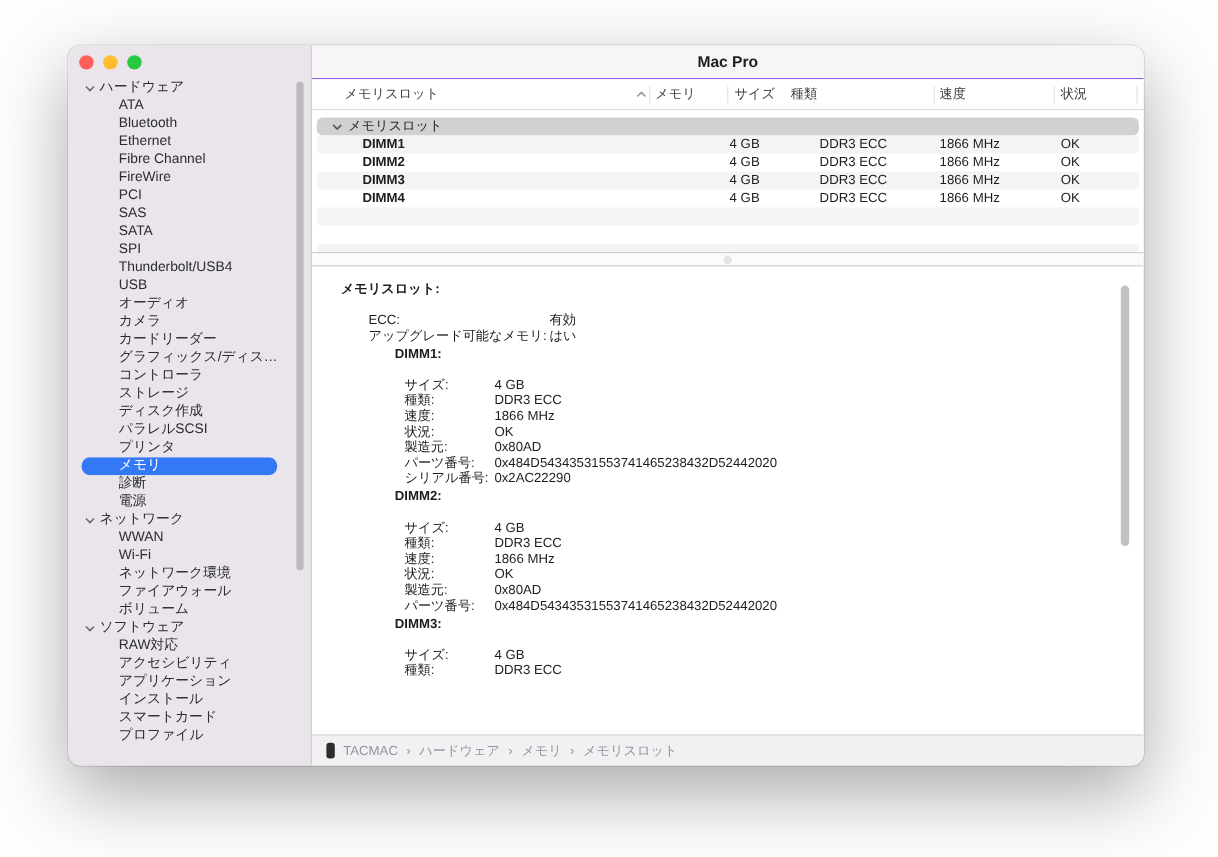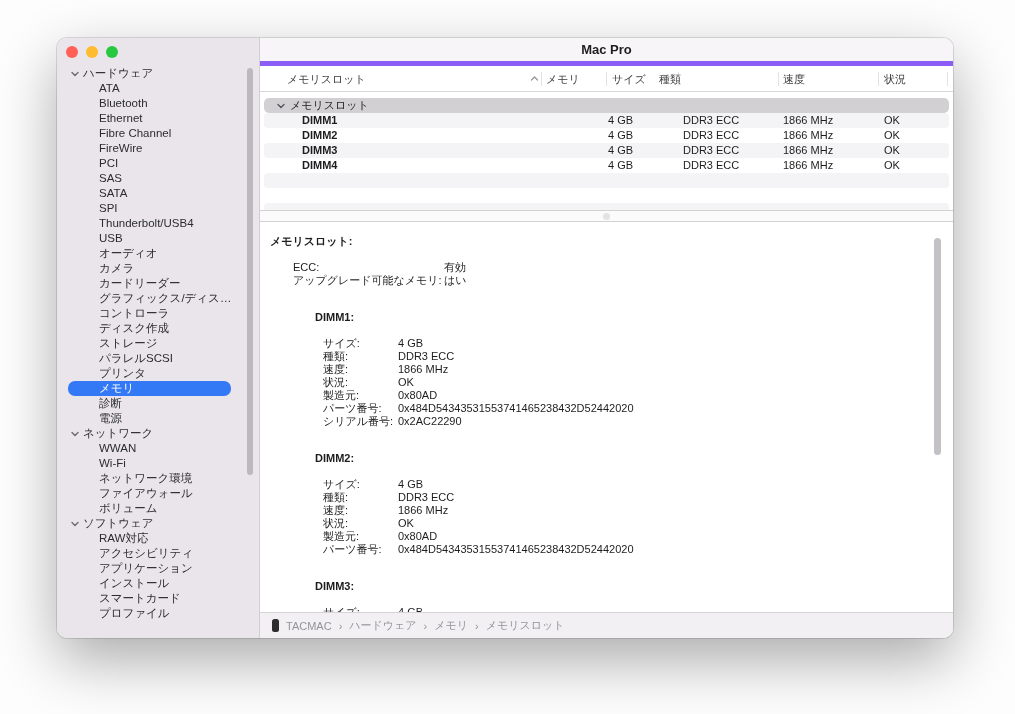--- a/index.html
+++ b/index.html
@@ -23,46 +23,46 @@
   .sb-section svg { flex:0 0 auto; }
   .sb-item { padding-left:42px; }
   .sb-item.selected { position:relative; padding-left:0; }
   .sb-item.selected .pill {
     position:absolute; left:11px; right:28px; top:0; bottom:0;
     border-radius:7px; color:#fff; padding-left:31px; line-height:15px;
   }
   .sb-scrollbar { position:absolute; top:30px; width:6px; border-radius:3px; background:#b4b1b5; opacity:.85; }
   
   .main { position:relative; flex:1 1 auto; display:flex; flex-direction:column; background:#fff; }
-  .titlebar { height:28px; flex:0 0 28px; background:#f7f5f7; border-bottom:5px solid #8b5cf6;
+  .titlebar { height:28px; flex:0 0 28px; background:#f7f5f7; border-bottom:1px solid #8b5cf6;
     display:flex; align-items:center; justify-content:center; }
   .titlebar .title { font-size:13px; font-weight:bold; color:#1e1e20; }
   .thead { position:relative; height:26px; flex:0 0 26px; background:#fff; border-bottom:1px solid #d8d8d8; }
   .thead .col { position:absolute; top:0; height:26px; line-height:26px; font-size:11px; color:#3d3d3f; }
   .thead .vsep { position:absolute; top:6px; height:14px; width:1px; background:#e2e2e2; }
   .thead .sort { position:absolute; top:9px; }
   .tbody { position:relative; height:118px; flex:0 0 118px; overflow:hidden; padding-top:6px; background:#fff; }
   .trow { position:relative; height:15px; line-height:15px; font-size:11px; color:#1d1d1f; margin:0 4px; border-radius:4px; }
   .trow.stripe { background:#f4f3f5; }
   .trow.group { background:#d2d0d3; border-radius:5px; display:flex; align-items:center; gap:5px; padding-left:13px; }
   .trow .cell { position:absolute; top:0; white-space:nowrap; }
   .c-slot { left:38px;font-weight:bold; } .c-size { left:344px; } .c-type { left:419px; } .c-speed { left:519px; } .c-status { left:620px; }
   
   .splitter { position:relative; height:12px; flex:0 0 12px; background:#fbfbfb;
     border-top:1px solid #d2d2d2; border-bottom:1px solid #d2d2d2; }
   .splitter .dot { position:absolute; left:50%; top:2px; width:7px; height:7px; margin-left:-4px;
     border-radius:50%; background:#e4e3e4; }
   
   .detail { position:relative; height:390px; flex:0 0 390px; overflow:hidden;
-    padding:13px 0 0 10px; font-size:11px; line-height:13px; color:#1d1d1f; }
+    padding:13px 0 0 24px; font-size:11px; line-height:13px; color:#1d1d1f; }
   .d-title { font-weight:bold; }
   .d-summary { margin-top:13px; margin-left:23px; }
   .kv { white-space:nowrap; }
   .d-summary .kv .k { display:inline-block; width:151px; }
-  .d-block { margin-left:45px; margin-top:24px; }
+  .d-block { margin-left:45px; margin-top:2px; }
   .d-block .d-name { font-weight:bold; }
   .d-fields { margin-top:13px; margin-left:8px; }
   .d-fields .kv .k { display:inline-block; width:75px; }
   .d-scrollbar { position:absolute; top:16px; right:12px; width:7px; height:217px; border-radius:3.5px; background:#c3c1c5; }
   
   .statusbar { height:26px; flex:1 0 26px; background:#f2f0f2; border-top:1px solid #d7d4d8;
     display:flex; align-items:center; gap:7px; padding-left:12px; font-size:11px; color:#95939a; }
   .macpro-icon { width:7px; height:13px; background:#2d2d2f; border-radius:2.5px; flex:0 0 auto; }
   .crumb { white-space:nowrap; }
 </style>
@@ -93,22 +93,22 @@
       <div class="sb-row sb-item"><span>SAS</span></div>
       <div class="sb-row sb-item"><span>SATA</span></div>
       <div class="sb-row sb-item"><span>SPI</span></div>
       <div class="sb-row sb-item"><span>Thunderbolt/USB4</span></div>
       <div class="sb-row sb-item"><span>USB</span></div>
       <div class="sb-row sb-item"><span>オーディオ</span></div>
       <div class="sb-row sb-item"><span>カメラ</span></div>
       <div class="sb-row sb-item"><span>カードリーダー</span></div>
       <div class="sb-row sb-item"><span>グラフィックス/ディス…</span></div>
       <div class="sb-row sb-item"><span>コントローラ</span></div>
+      <div class="sb-row sb-item"><span>ストレージ</span></div>
       <div class="sb-row sb-item"><span>ディスク作成</span></div>
-      <div class="sb-row sb-item"><span>ストレージ</span></div>
       <div class="sb-row sb-item"><span>パラレルSCSI</span></div>
       <div class="sb-row sb-item"><span>プリンタ</span></div>
       <div class="sb-row sb-item selected">
         <span class="pill" style="background:#3379f6">メモリ</span>
       </div>
       <div class="sb-row sb-item"><span>診断</span></div>
       <div class="sb-row sb-item"><span>電源</span></div>
 
       <div class="sb-row sb-section">
         <svg width="8" height="8" viewBox="0 0 8 8">

